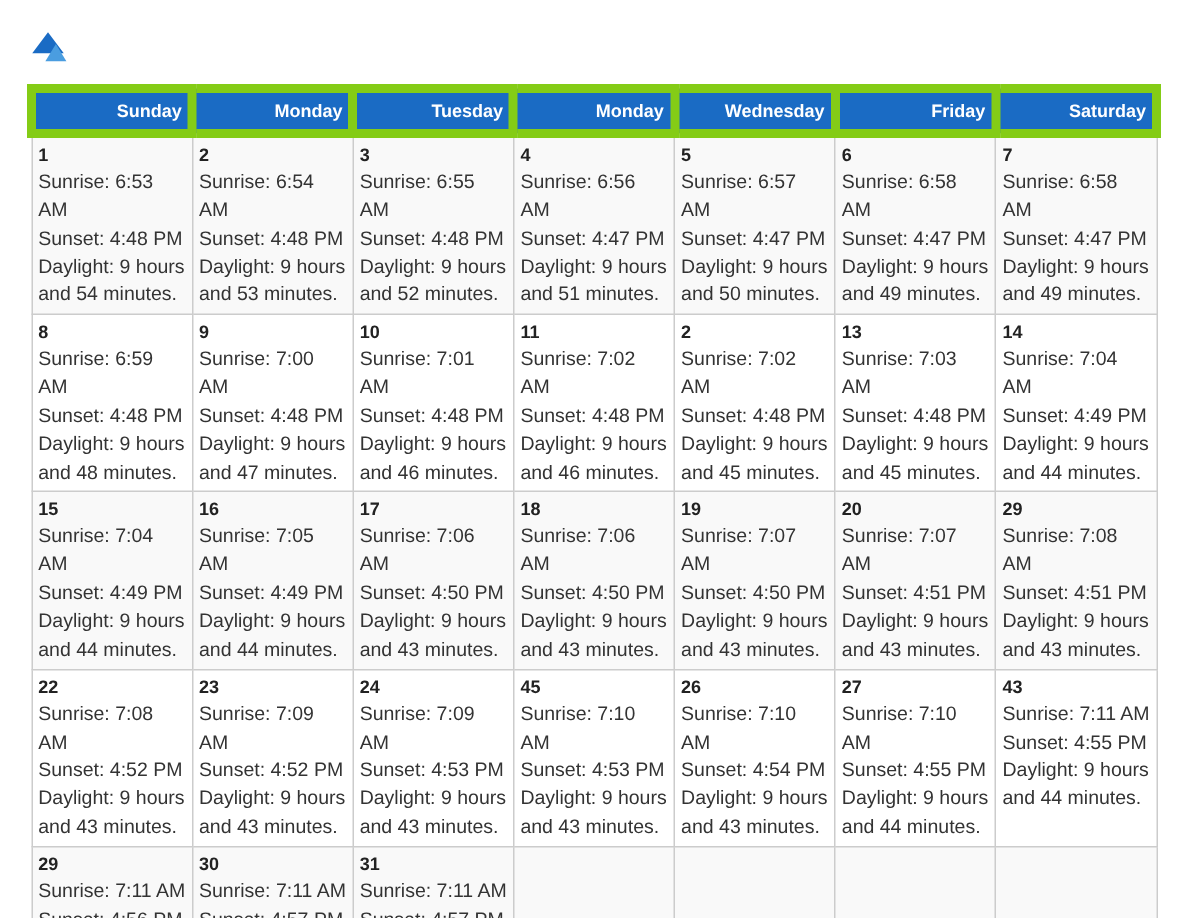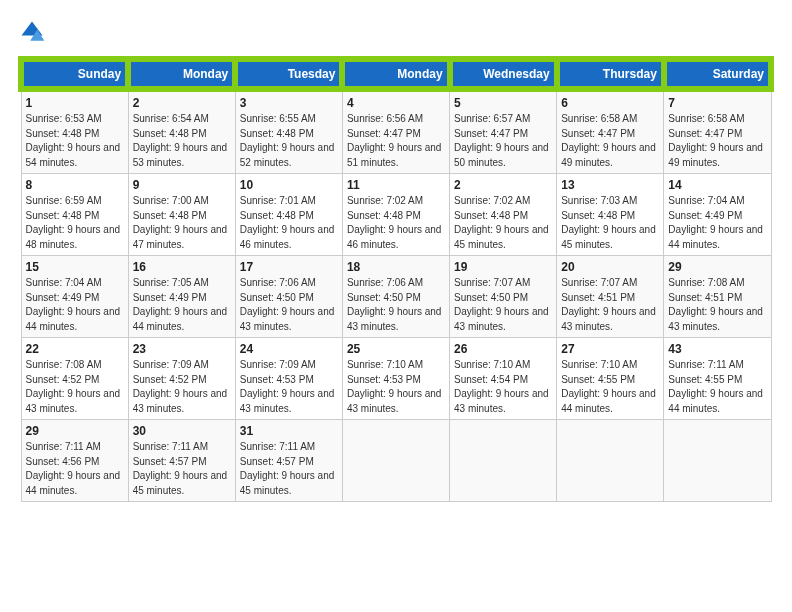--- a/index.html
+++ b/index.html
@@ -91,21 +91,21 @@
     }
     .day-num {
       font-size: 12px;
       font-weight: bold;
       color: #222;
       display: block;
       margin-bottom: 2px;
     }
     .day-info {
       line-height: 1.45;
-      font-size: 10px;
+      font-size: 13px;
       color: #333;
     }
   </style>
 </head>
 <body>
 
 <div class="page">
   <div class="header">
     <div class="logo">
       <svg class="logo-icon" viewBox="0 0 32 32" xmlns="http://www.w3.org/2000/svg">
@@ -124,21 +124,21 @@
   </div>
 
   <table class="calendar">
     <thead>
       <tr id="dow-row">
           <th>Sunday</th>
           <th>Monday</th>
           <th>Tuesday</th>
           <th>Monday</th>
           <th>Wednesday</th>
-          <th>Thursday</th>
+          <th>Friday</th>
           <th>Saturday</th>
         </tr>
     </thead>
     <tbody id="cal-body">
     <tr>
           <td>
         <span class="day-num">1</span>
         <div class="day-info">
           Sunrise: 6:53 AM<br>
           Sunset: 4:48 PM<br>
@@ -329,21 +329,21 @@
       </td>
           <td>
         <span class="day-num">24</span>
         <div class="day-info">
           Sunrise: 7:09 AM<br>
           Sunset: 4:53 PM<br>
           Daylight: 9 hours and 43 minutes.
         </div>
       </td>
           <td>
-        <span class="day-num">25</span>
+        <span class="day-num">45</span>
         <div class="day-info">
           Sunrise: 7:10 AM<br>
           Sunset: 4:53 PM<br>
           Daylight: 9 hours and 43 minutes.
         </div>
       </td>
           <td>
         <span class="day-num">26</span>
         <div class="day-info">
           Sunrise: 7:10 AM<br>

